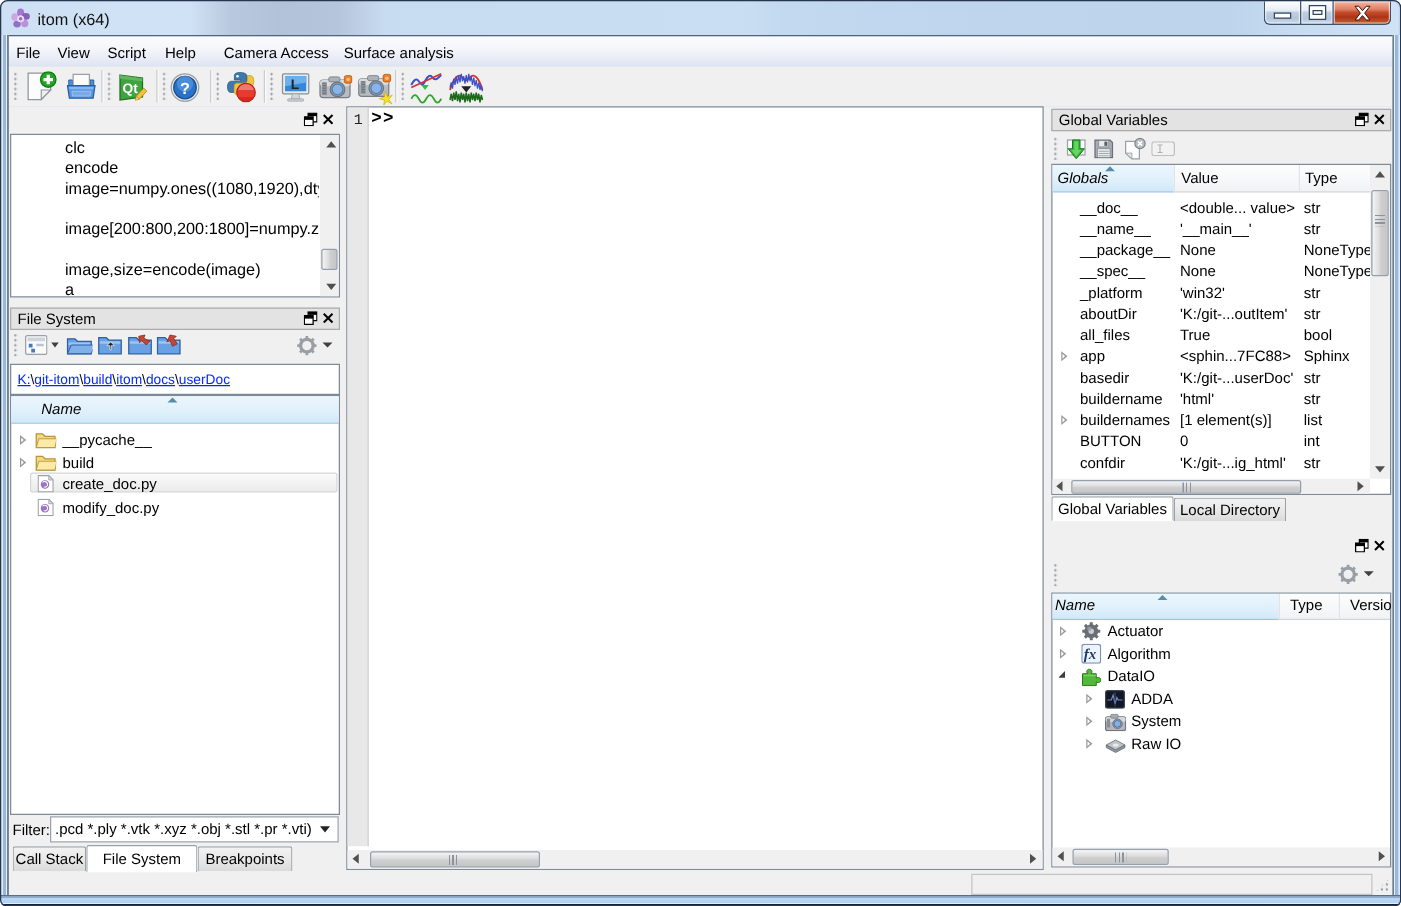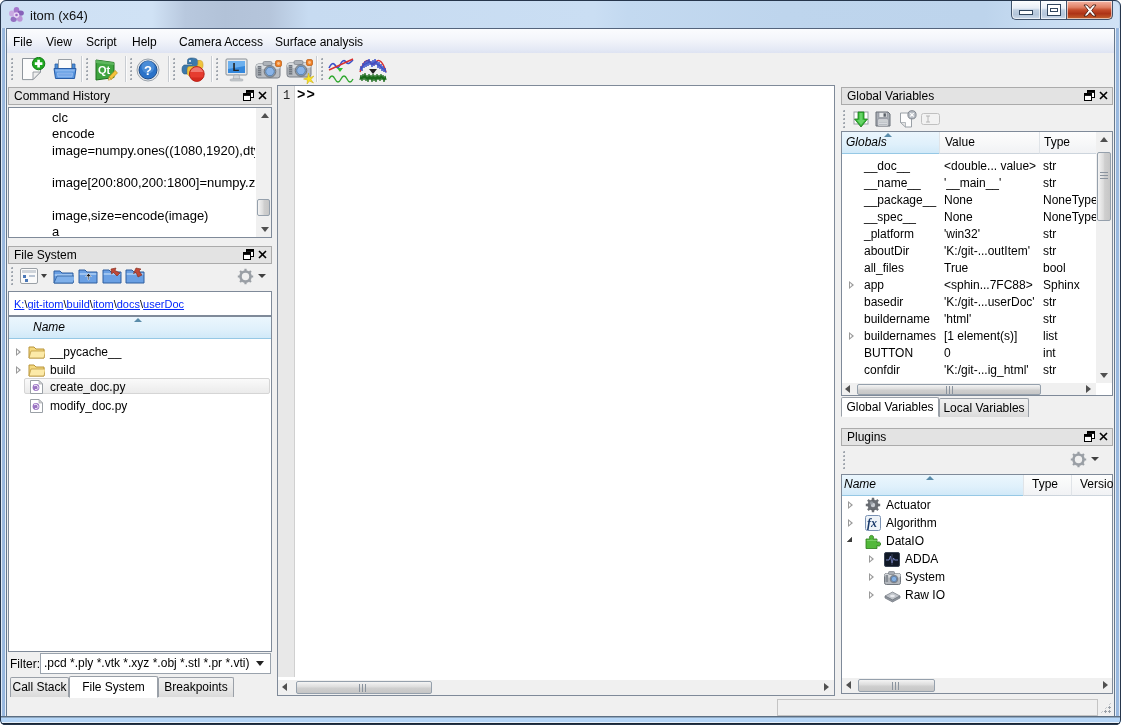--- a/index.html
+++ b/index.html
@@ -196,23 +196,20 @@
 
     <svg style="left:352px;top:3px" width="28" height="28" viewBox="0 0 28 28">
       <path d="M1 16 C4 6 8 2 11 6 C13 9 15 9 17 6 C20 2 24 6 27 16" stroke="#d83030" stroke-width="1.5" fill="none"></path>
       <path d="M1 14 L2 10 L3 15 L4 7 L5 12 L6 5 L7 11 L8 4 L9 10 L10 3 L11 9 L12 5 L13 11 L14 4 L15 10 L16 3 L17 9 L18 5 L19 12 L20 6 L21 13 L22 8 L23 15 L24 10 L25 16 L26 12 L27 17" stroke="#3a50c8" stroke-width="1" fill="none"></path>
       <path d="M10 13 L18 13 L14 18 Z" fill="#222"></path>
       <path d="M1 24 L2 19 L3 25 L4 18 L5 24 L6 17 L7 25 L8 19 L9 26 L10 18 L11 24 L12 19 L13 26 L14 18 L15 25 L16 19 L17 26 L18 18 L19 24 L20 19 L21 25 L22 18 L23 24 L24 19 L25 26 L26 20 L27 24" stroke="#1a6a1a" stroke-width="1.2" fill="none"></path>
     </svg>
   </div>
   <div id="client"></div>
 
-  <div class="dtitle" style="left:8px;top:87px;width:264px;height:18px">
-      <span class="t">Command History</span>
-    </div>
   <svg style="left:243px;top:90px" width="11" height="11" viewBox="0 0 11 11">
       <rect x="3.5" y="0.5" width="7" height="7" fill="#fff" stroke="#000"></rect>
       <rect x="3.5" y="0.5" width="7" height="2.4" fill="#000"></rect>
       <rect x="0.5" y="3.5" width="7" height="7" fill="#fff" stroke="#000"></rect>
       <rect x="0.5" y="3.5" width="7" height="2.4" fill="#000"></rect>
     </svg>
   <svg style="left:258px;top:91px" width="9" height="9" viewBox="0 0 9 9">
       <path d="M1 1 L8 8 M8 1 L1 8" stroke="#000" stroke-width="1.6"></path>
     </svg>
   <div class="box" style="left:8px;top:107px;width:264px;height:131px"></div>
@@ -431,25 +428,22 @@
   <div class="arr" style="left:1100px;top:137px;border-left:4px solid transparent;border-right:4px solid transparent;border-bottom:5px solid #505050"></div>
   <div class="arr" style="left:1100px;top:373px;border-left:4px solid transparent;border-right:4px solid transparent;border-top:5px solid #505050"></div>
 
   <div class="sb" style="left:842px;top:383px;width:254px;height:12px"></div>
   <div class="sbthumb h" style="left:857px;top:384px;width:184px;height:11px"></div>
   <div class="hgrip" style="left:946px;top:386px"></div>
   <div class="arr" style="left:845px;top:385px;border-top:4px solid transparent;border-bottom:4px solid transparent;border-right:5px solid #505050"></div>
   <div class="arr" style="left:1086px;top:385px;border-top:4px solid transparent;border-bottom:4px solid transparent;border-left:5px solid #505050"></div>
 
   <div class="tab active" style="left:841px;top:397px;width:98px;height:20px;border-bottom:1px solid #fff"><span style="position:relative;top:2px">Global Variables</span></div>
-  <div class="tab" style="left:939px;top:398px;width:90px;height:19px"><span style="position:relative;top:2px">Local Variables</span></div>
-
-  <div class="dtitle" style="left:841px;top:428px;width:272px;height:18px">
-      <span class="t">Plugins</span>
-    </div>
+  <div class="tab" style="left:939px;top:398px;width:90px;height:19px"><span style="position:relative;top:2px">Local Directory</span></div>
+
   <svg style="left:1084px;top:431px" width="11" height="11" viewBox="0 0 11 11">
       <rect x="3.5" y="0.5" width="7" height="7" fill="#fff" stroke="#000"></rect>
       <rect x="3.5" y="0.5" width="7" height="2.4" fill="#000"></rect>
       <rect x="0.5" y="3.5" width="7" height="7" fill="#fff" stroke="#000"></rect>
       <rect x="0.5" y="3.5" width="7" height="2.4" fill="#000"></rect>
     </svg>
   <svg style="left:1099px;top:432px" width="9" height="9" viewBox="0 0 9 9">
       <path d="M1 1 L8 8 M8 1 L1 8" stroke="#000" stroke-width="1.6"></path>
     </svg>
 

